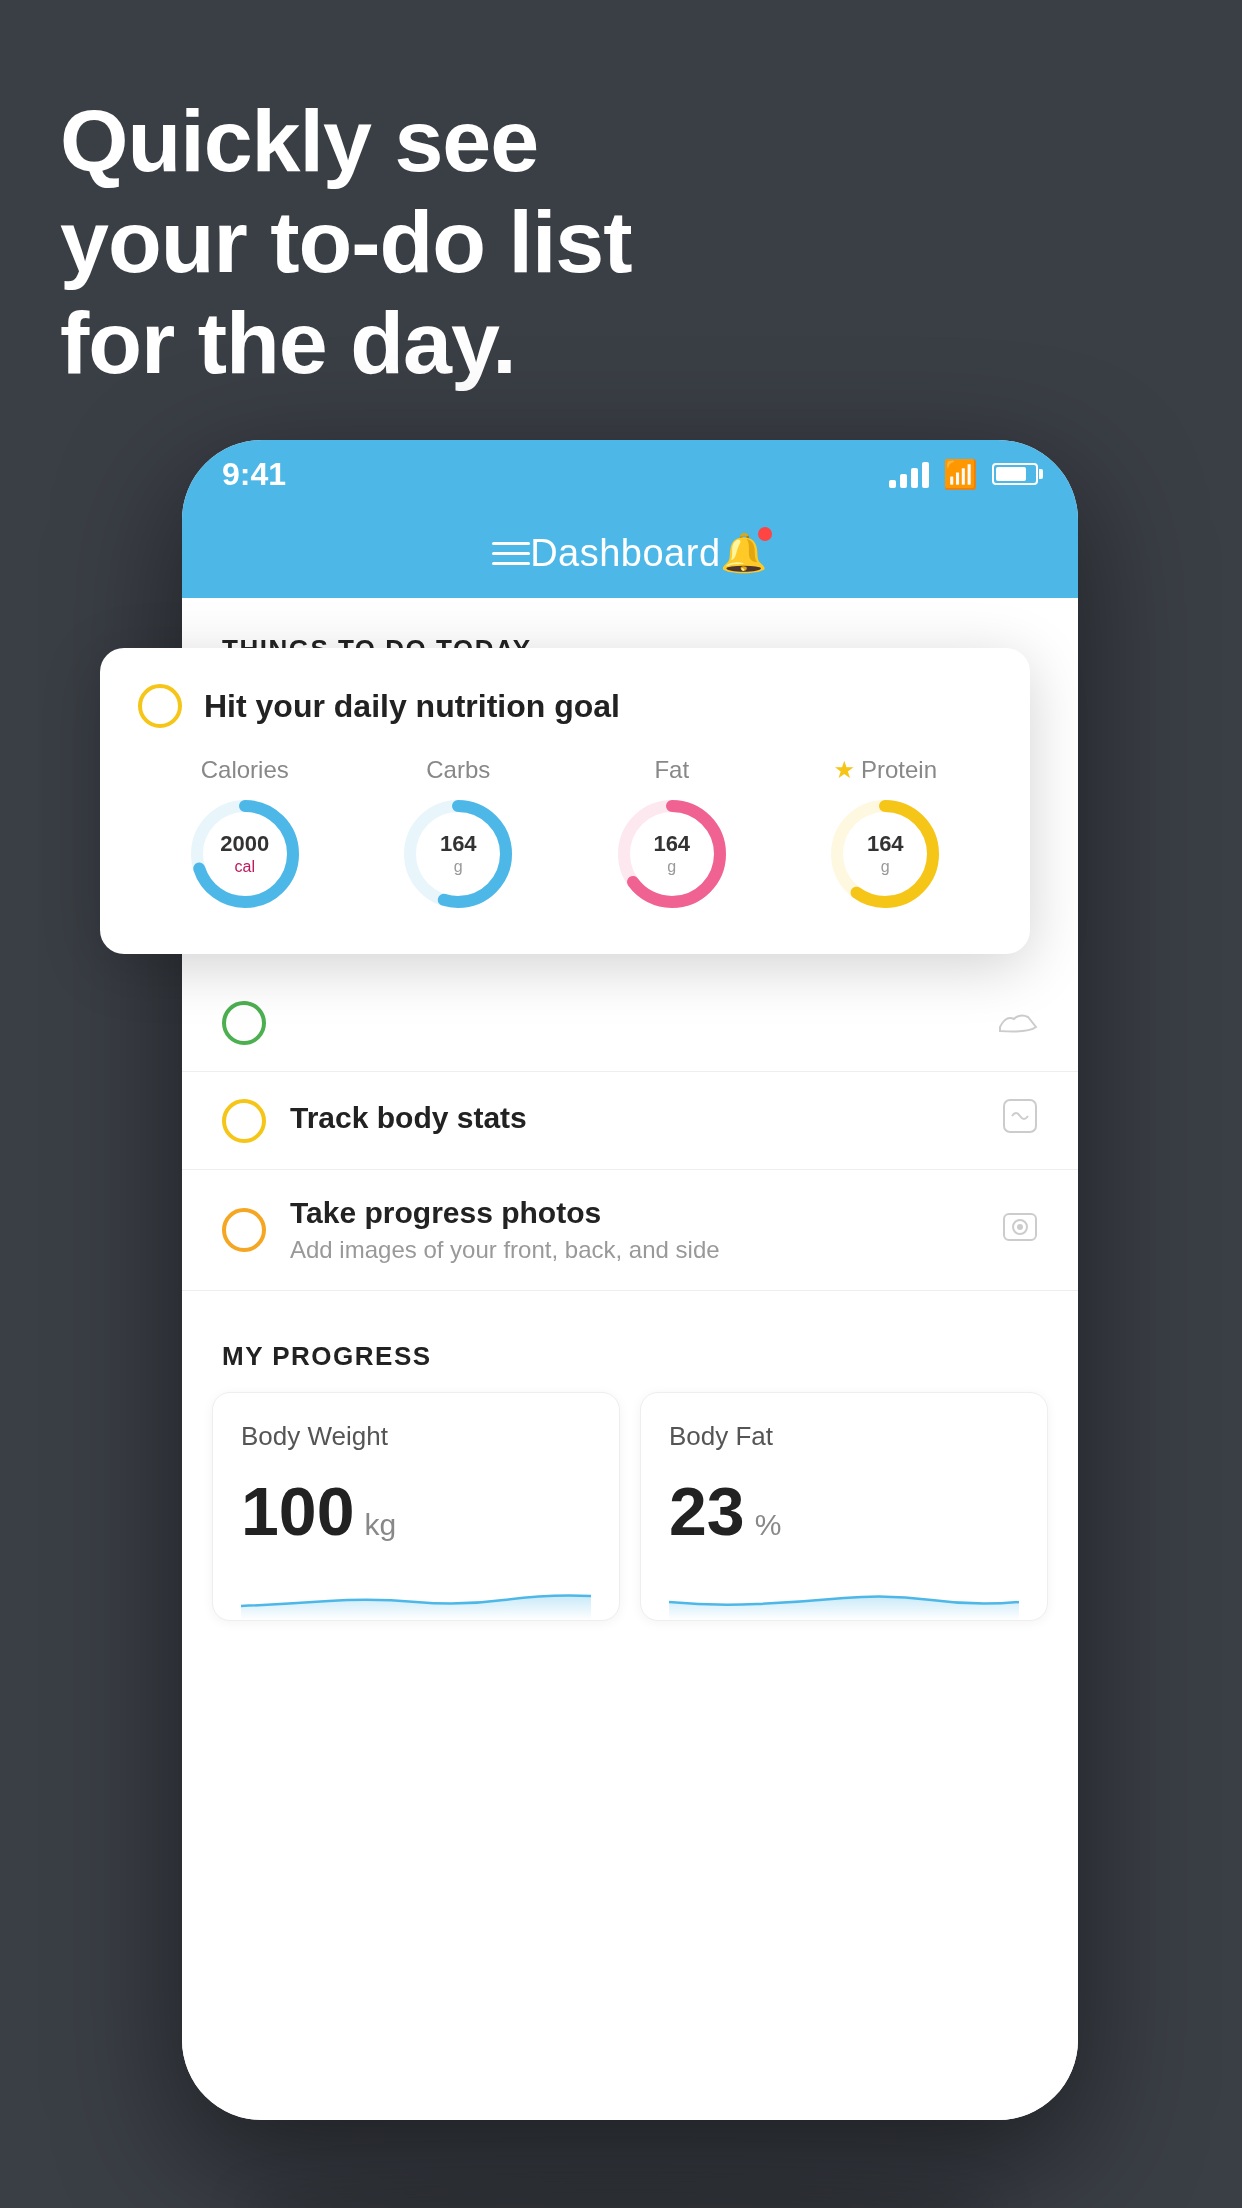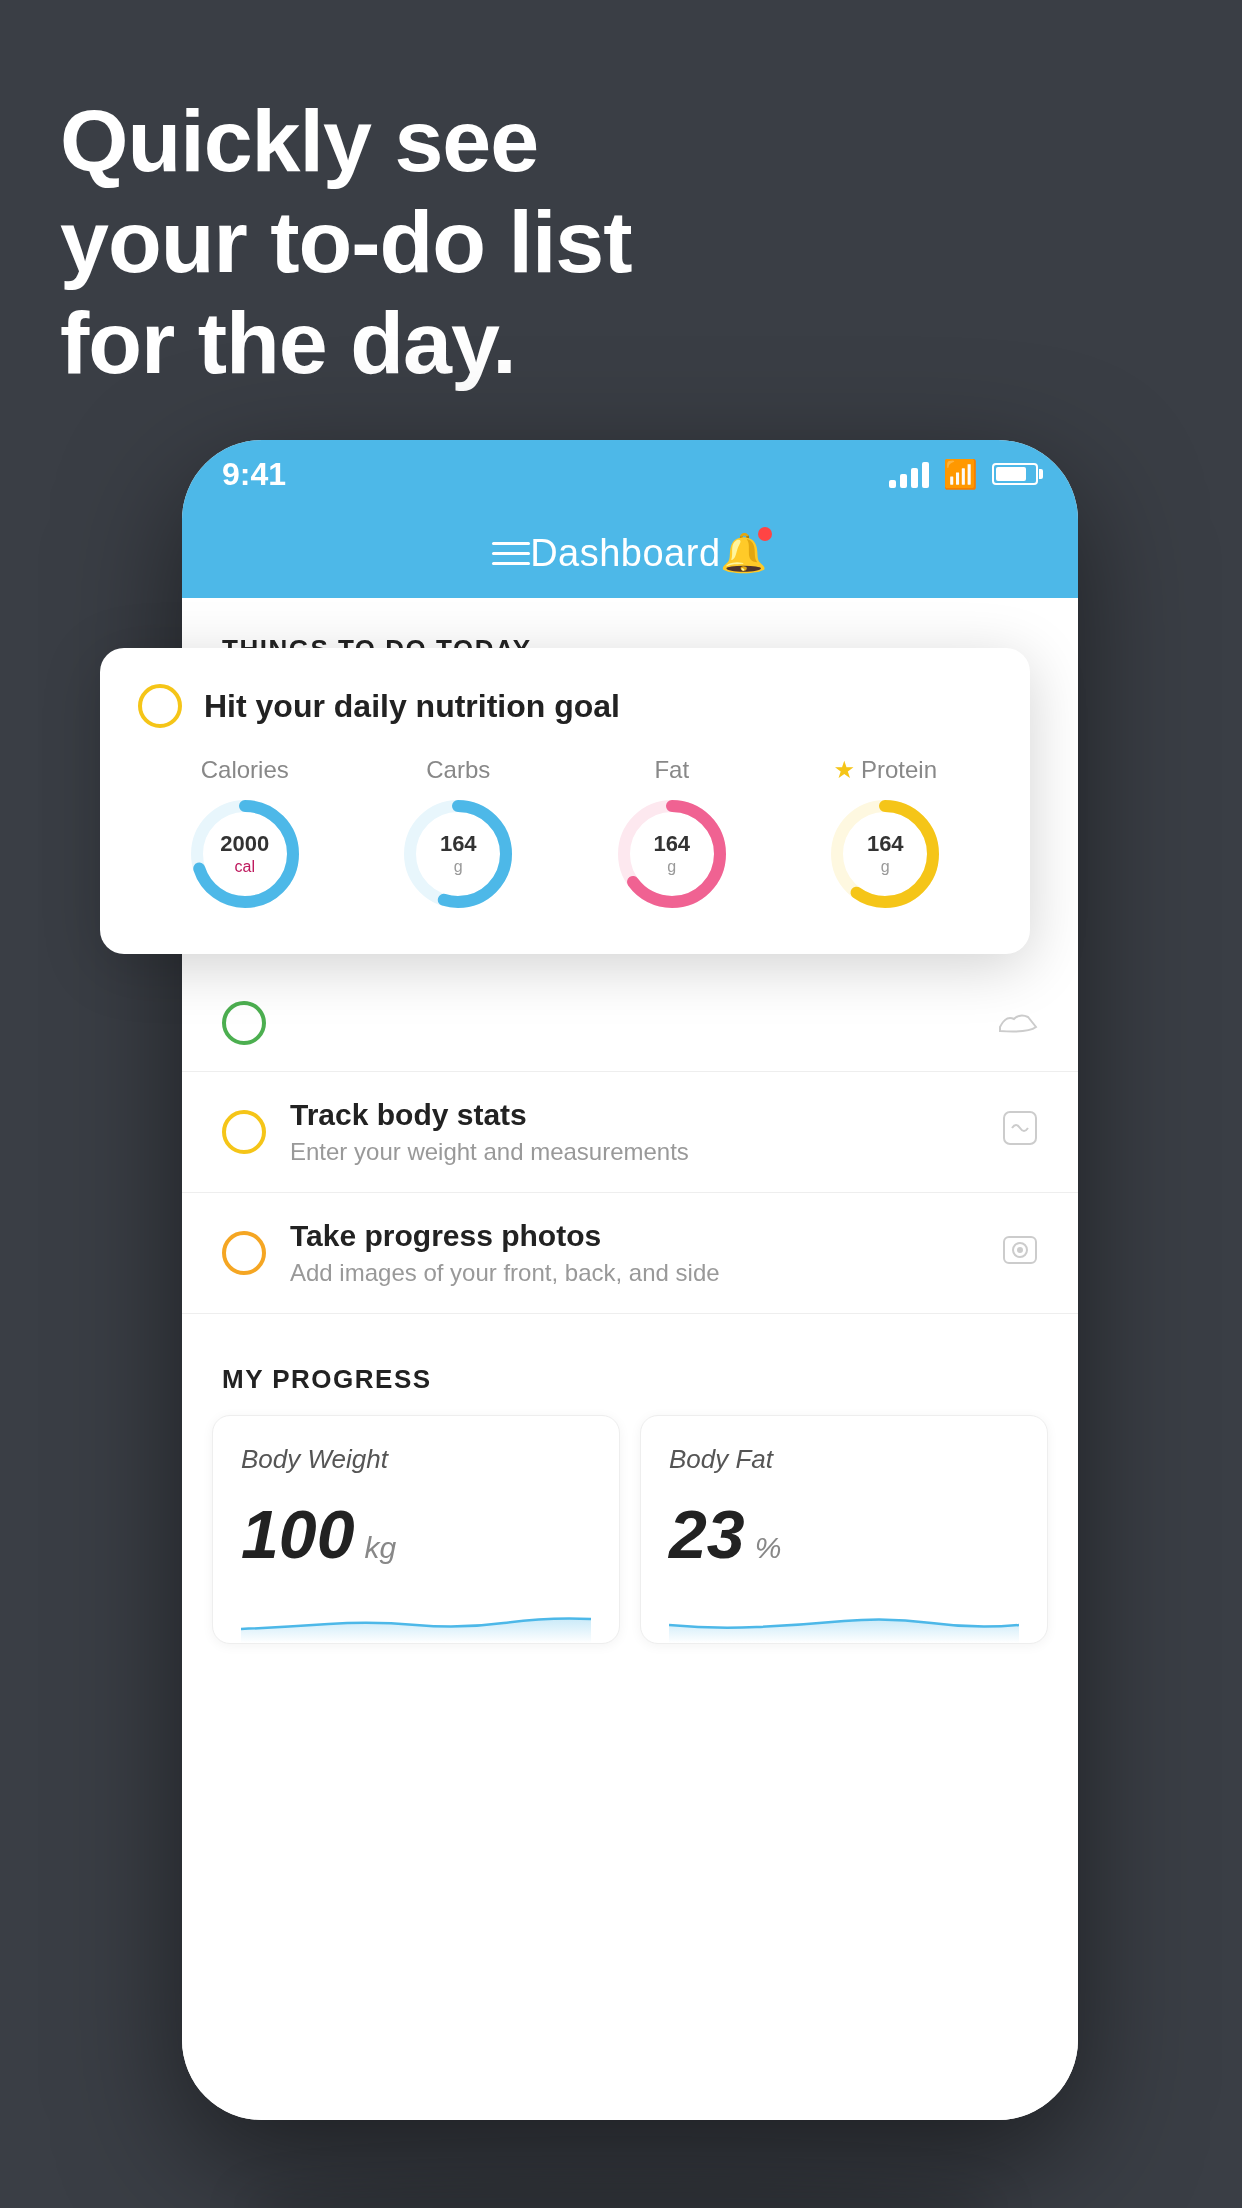--- a/index.html
+++ b/index.html
@@ -269,21 +269,20 @@
       padding: 0 30px;
     }
     .progress-card {
       flex: 1;
       background: #fff;
       border: 1px solid #eee;
       border-radius: 18px;
       padding: 28px 28px 0;
       box-shadow: 0 2px 12px rgba(0,0,0,0.05);
       overflow: hidden;
-      font-style: italic;
     }
     .progress-card-title {
       font-size: 26px;
       color: #555;
       margin-bottom: 20px;
       font-weight: 500;
     }
     .progress-card-value {
       font-size: 68px;
       font-weight: 800;
@@ -372,21 +371,20 @@
           <svg width="40" height="30" viewBox="0 0 40 30" fill="none">
             <path d="M2 22 Q8 10 16 14 Q22 8 30 12 L38 22 Q30 28 2 26Z" stroke="#ccc" stroke-width="2" fill="none"></path>
           </svg>
         </div>
       </div>
 
       <div class="todo-item">
         <div class="circle-radio yellow"></div>
         <div class="todo-item-text">
           <div class="todo-item-title">Track body stats</div>
-          <div class="todo-item-subtitle">Enter your weight and measurements</div>
         </div>
         <div class="todo-item-icon-right">
           <svg width="36" height="36" viewBox="0 0 36 36" fill="none">
             <rect x="2" y="2" width="32" height="32" rx="6" stroke="#ccc" stroke-width="2"></rect>
             <path d="M10 18 Q14 12 18 18 Q22 24 26 18" stroke="#ccc" stroke-width="2" fill="none"></path>
           </svg>
         </div>
       </div>
 
       <div class="todo-item">

